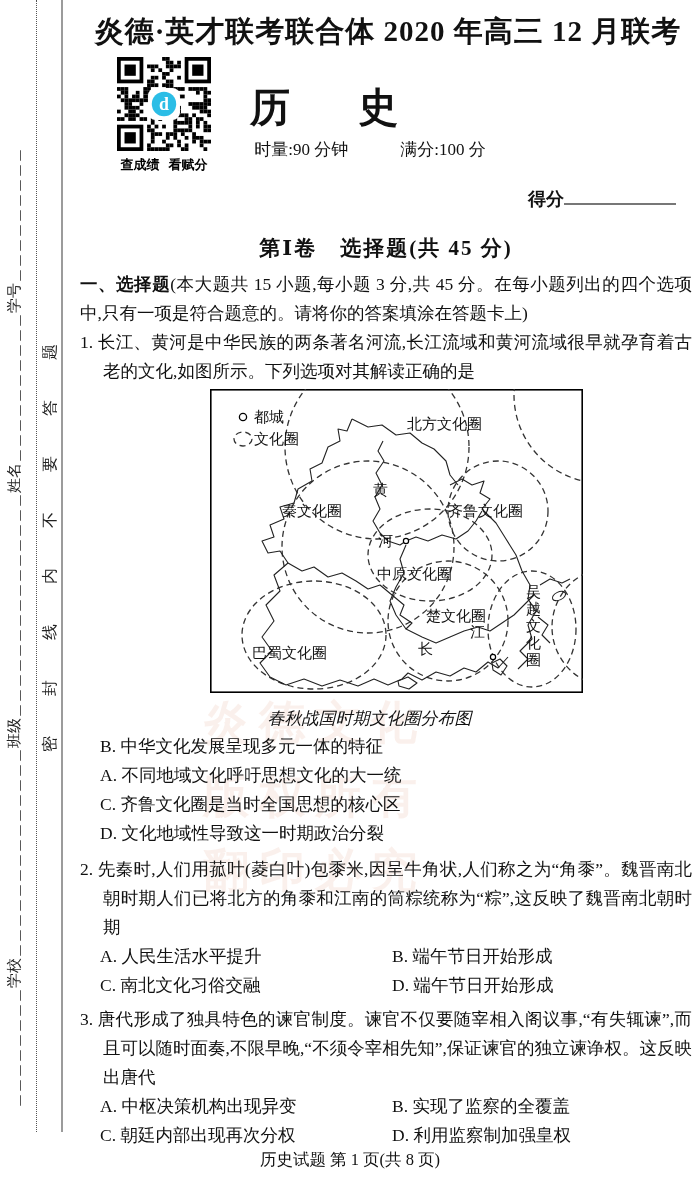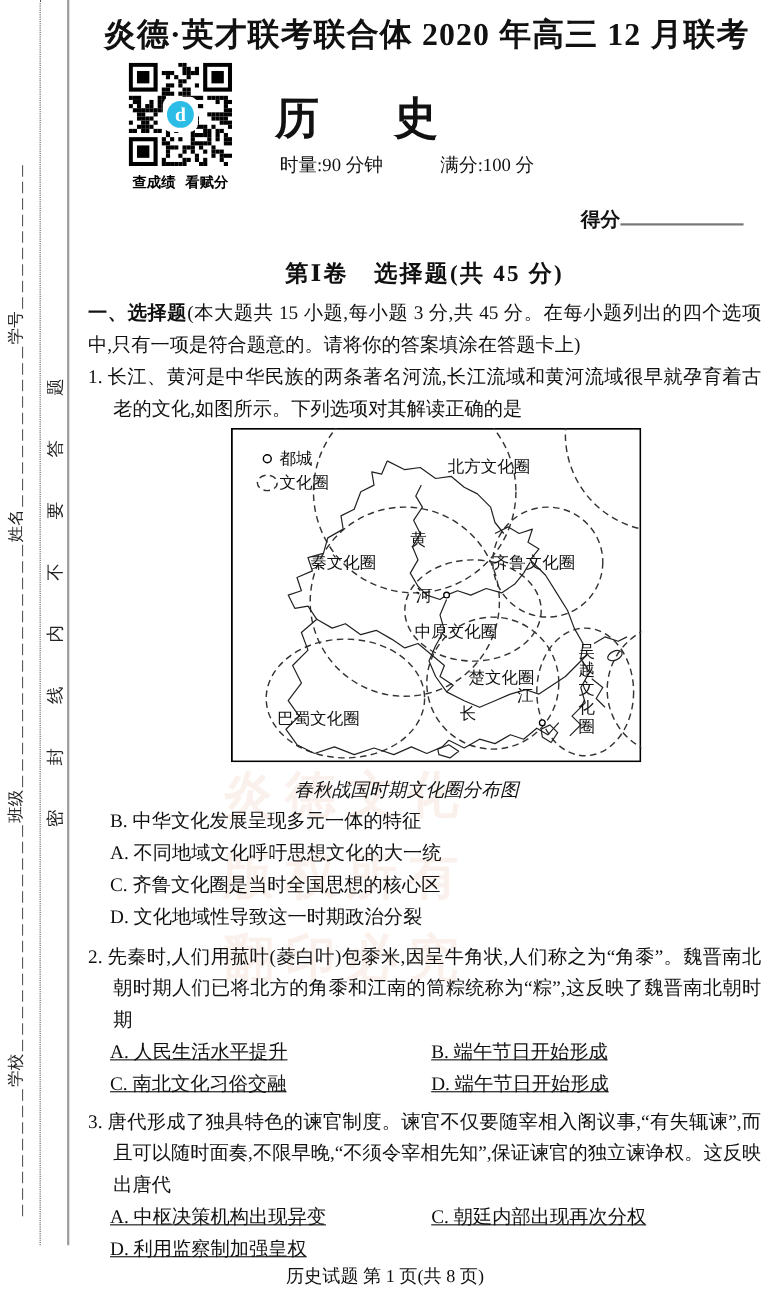--- a/index.html
+++ b/index.html
@@ -32,21 +32,21 @@
            font-size:17.5px;line-height:29px;text-align:justify;}
   .section-title{text-align:center;font-size:21px;font-weight:bold;letter-spacing:2px;
                  line-height:30px;margin-bottom:7px;}
   .intro{margin:0;}
   .intro .lead{font-weight:bold;}
   .q-stem{margin:0;padding-left:23px;text-indent:-23px;}
   .q2{margin-top:7px;} .q3{margin-top:5px;}
   .figure-wrap{width:319px;margin-left:130px;margin-top:3px;}
   .figure-caption{text-align:center;font-size:17px;line-height:26px;margin-top:4px;font-style:italic;}
   .opt-list{margin:0;padding-left:20px;}
-  .opt-grid{display:grid;grid-template-columns:292px 1fr;padding-left:20px;text-decoration:underline;}
+  .opt-grid{display:grid;grid-template-columns:292px 1fr;padding-left:20px;}
   .opt{white-space:nowrap;}
   
   .footer{position:absolute;top:1149px;left:0;width:700px;text-align:center;font-size:16.5px;}
   
   svg text{font-family:"Liberation Serif","DejaVu Serif",serif;}
   .map-label{font-size:15px;fill:#111;}
   .dash{fill:none;stroke:#333;stroke-width:1.3;stroke-dasharray:6 4;}
   .land{fill:none;stroke:#222;stroke-width:1.1;stroke-linejoin:round;}
 </style>
 </head>
@@ -390,20 +390,21 @@
       <div class="opt">B. 端午节日开始形成</div>
       <div class="opt">C. 南北文化习俗交融</div>
       <div class="opt">D. 端午节日开始形成</div>
     </div>
   </div>
 
   <div class="q3">
     <p class="q-stem"><span>3.</span> <span>唐代形成了独具特色的谏官制度。谏官不仅要随宰相入阁议事,“有失辄谏”,而且可以随时面奏,不限早晚,“不须令宰相先知”,保证谏官的独立谏诤权。这反映出唐代</span></p>
     <div class="opt-grid">
       <div class="opt">A. 中枢决策机构出现异变</div>
+      <div class="opt">B. 实现了监察的全覆盖</div>
       <div class="opt">C. 朝廷内部出现再次分权</div>
       <div class="opt">D. 利用监察制加强皇权</div>
     </div>
   </div>
 
 </div>
 
 <div class="footer">历史试题  第 1 页(共 8 页)</div>
 
 </body></html>

